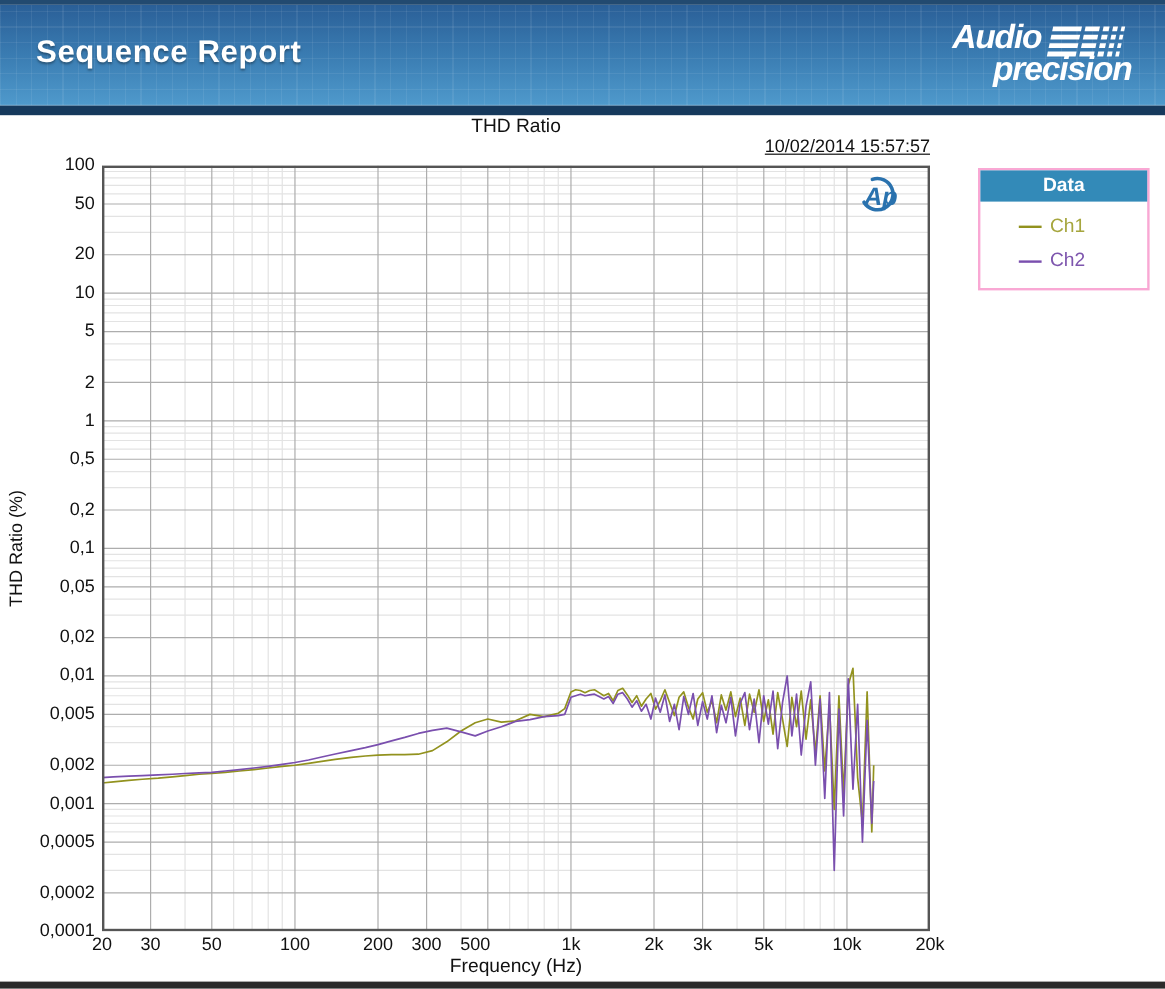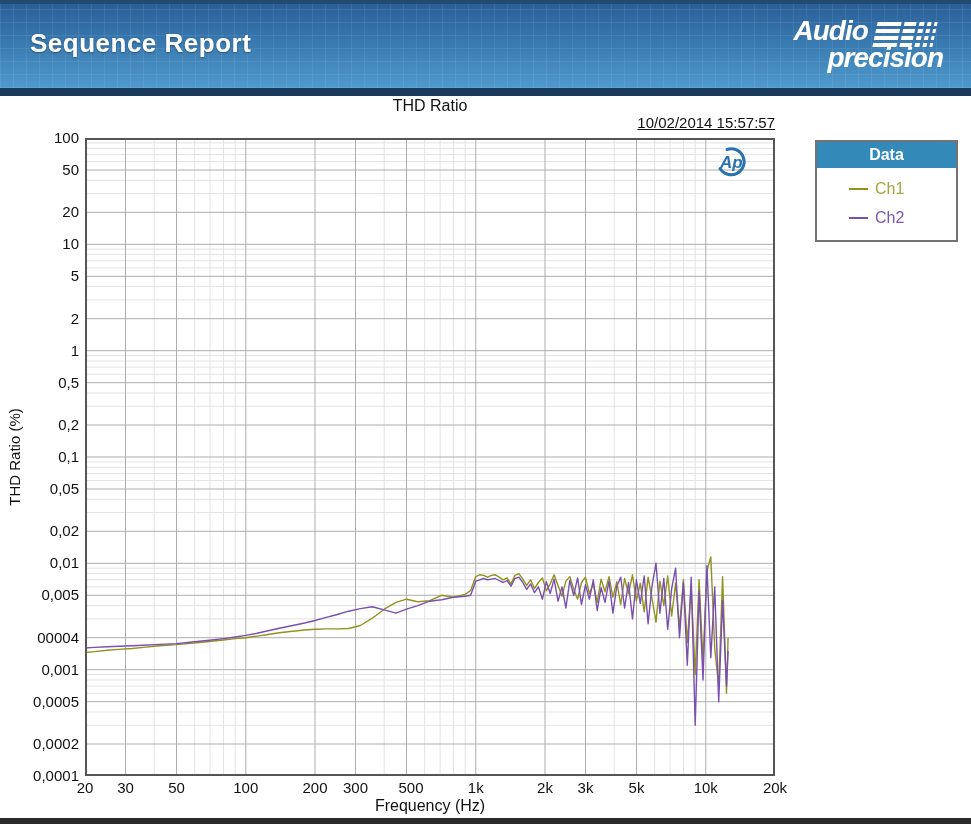--- a/index.html
+++ b/index.html
@@ -37,24 +37,24 @@
 
   .plot-svg { position:absolute; left:85px; top:138px; background:#fff; }
 
   .ytick-wrap, .xtick-wrap { position:absolute; left:0; top:0; width:0; height:0; }
   .ytick { position:absolute; left:0; width:79px; text-align:right; font-size:15px; color:#111; line-height:18px; }
   .xtick { position:absolute; top:779px; width:60px; text-align:center; font-size:15px; color:#111; }
 
   
   .ap-monogram { position:absolute; left:712px; top:146px; width:42px; height:34px; }
   .ap-monogram svg { position:absolute; left:0; top:0; }
-  .ap-monogram span { position:absolute; left:8px; top:7px; font-size:17px; font-weight:bold; font-style:italic; color:#2a72ae; }
-
-  
-  .legend { position:absolute; left:815px; top:140px; width:143px; background:#fff; border:2px solid #737373; }
+  .ap-monogram span { position:absolute; left:8px; top:7px; font-size:21px; font-weight:bold; font-style:italic; color:#2a72ae; }
+
+  
+  .legend { position:absolute; left:815px; top:140px; width:143px; background:#fff; border:2px solid #f9a8d4; }
   .legend-header { height:26px; background:#338ab8; color:#fff; font-size:16px; font-weight:bold; text-align:center; line-height:26px; }
   .legend-entries { padding:6px 0 8px 11px; }
   .legend-row { display:flex; align-items:center; height:29px; padding-left:21px; font-size:16px; }
   .legend-dash { display:inline-block; width:19px; height:2px; margin-right:7px; }
 
   .bottom-bar { position:absolute; left:0; top:818px; width:971px; height:6px; background:#2b2b2b; }
 </style>
 </head>
 <body>
 
@@ -202,34 +202,34 @@
       <div class="ytick" style="top: 267.343px;">5</div>
       <div class="ytick" style="top: 309.657px;">2</div>
       <div class="ytick" style="top: 341.667px;">1</div>
       <div class="ytick" style="top: 373.676px;">0,5</div>
       <div class="ytick" style="top: 415.99px;">0,2</div>
       <div class="ytick" style="top: 448px;">0,1</div>
       <div class="ytick" style="top: 480.01px;">0,05</div>
       <div class="ytick" style="top: 522.324px;">0,02</div>
       <div class="ytick" style="top: 554.333px;">0,01</div>
       <div class="ytick" style="top: 586.343px;">0,005</div>
-      <div class="ytick" style="top: 628.657px;">00004</div>
+      <div class="ytick" style="top: 628.657px;">0,002</div>
       <div class="ytick" style="top: 660.667px;">0,001</div>
       <div class="ytick" style="top: 692.676px; padding-left: 16px;">0,0005</div>
       <div class="ytick" style="top: 734.99px;">0,0002</div>
       <div class="ytick" style="top: 767px; padding-left: 32px;">0,0001</div>
     </div>
   <div class="xtick-wrap">
       <div class="xtick" style="left: 55px;">20</div>
       <div class="xtick" style="left: 95.501px;">30</div>
       <div class="xtick" style="left: 146.526px;">50</div>
       <div class="xtick" style="left: 215.763px;">100</div>
       <div class="xtick" style="left: 285px;">200</div>
       <div class="xtick" style="left: 325.501px;">300</div>
-      <div class="xtick" style="left: 381px;">500</div>
+      <div class="xtick" style="left: 366px;">500</div>
       <div class="xtick" style="left: 445.763px;">1k</div>
       <div class="xtick" style="left: 515px;">2k</div>
       <div class="xtick" style="left: 555.501px;">3k</div>
       <div class="xtick" style="left: 606.526px;">5k</div>
       <div class="xtick" style="left: 675.763px;">10k</div>
       <div class="xtick" style="left: 745px;">20k</div>
     </div>
   <div class="x-axis-title">Frequency (Hz)</div>
 
   <div class="ap-monogram">

